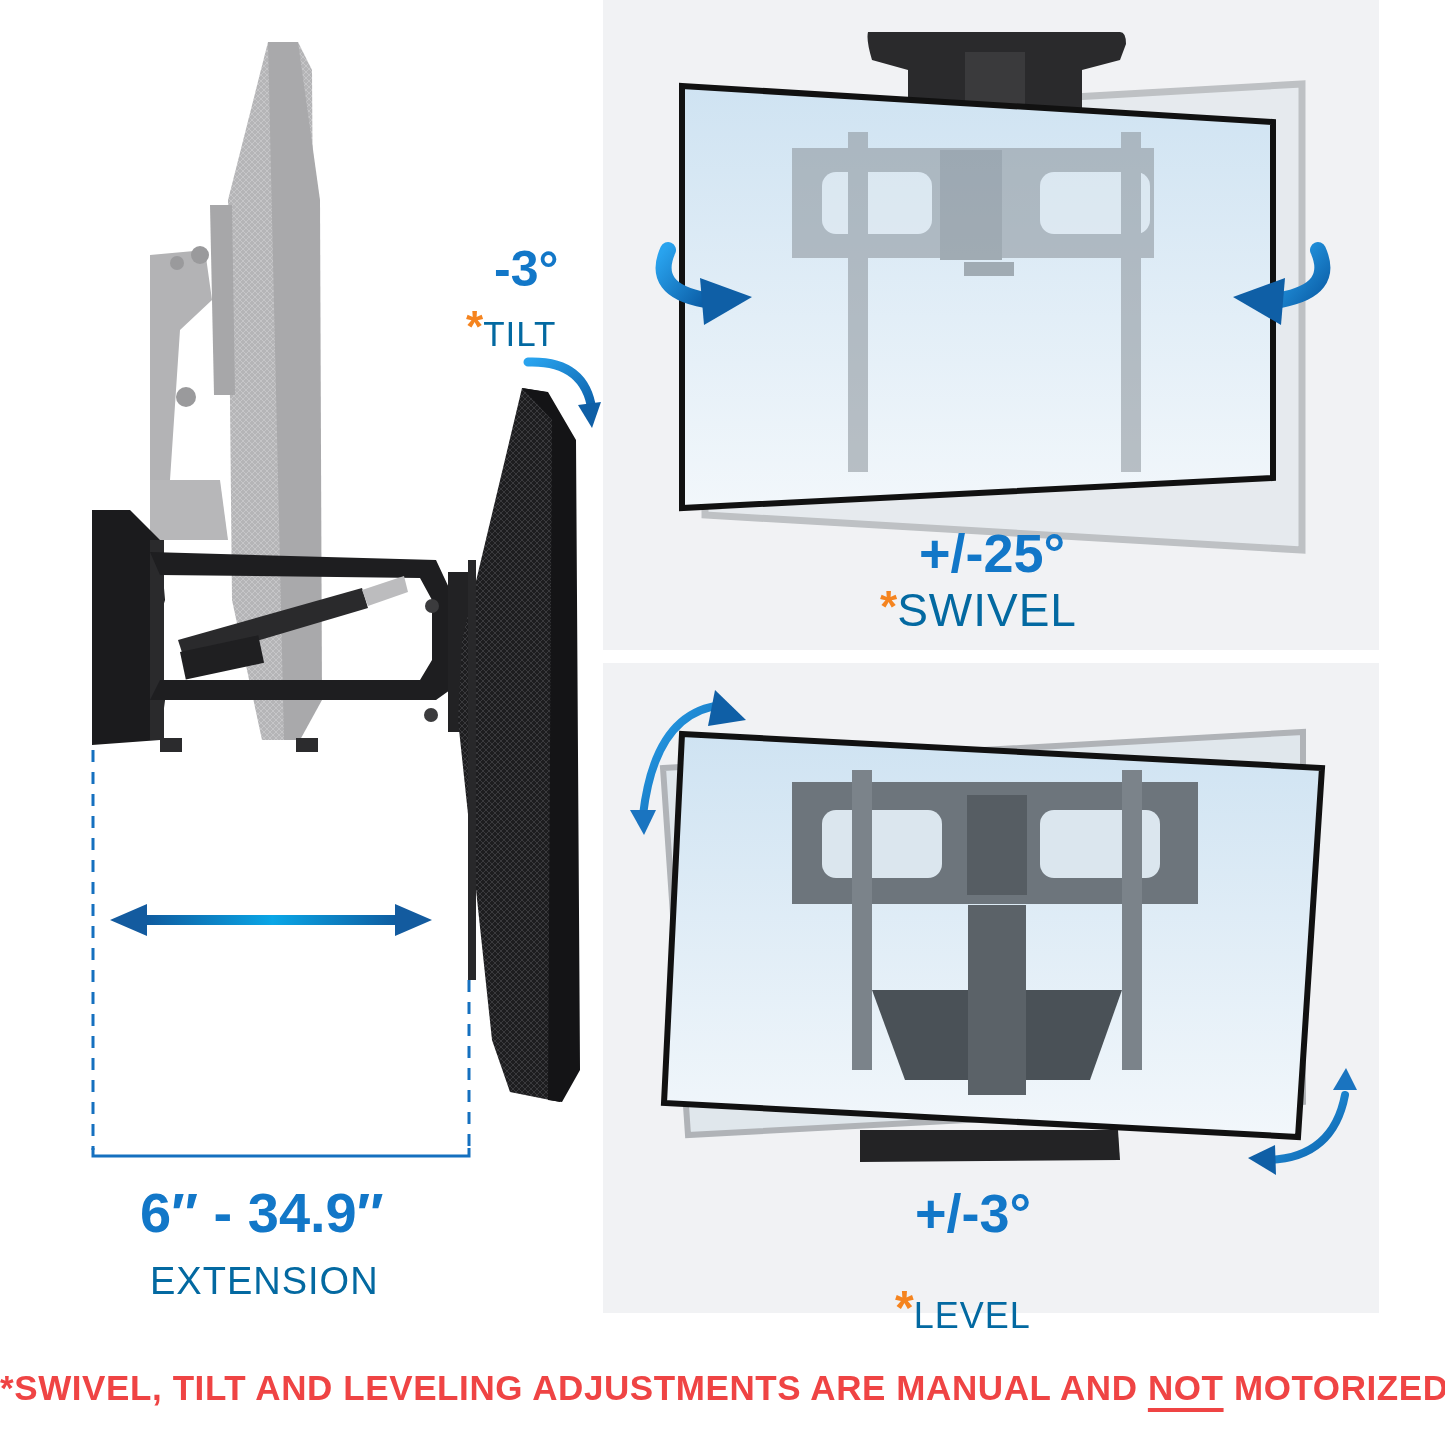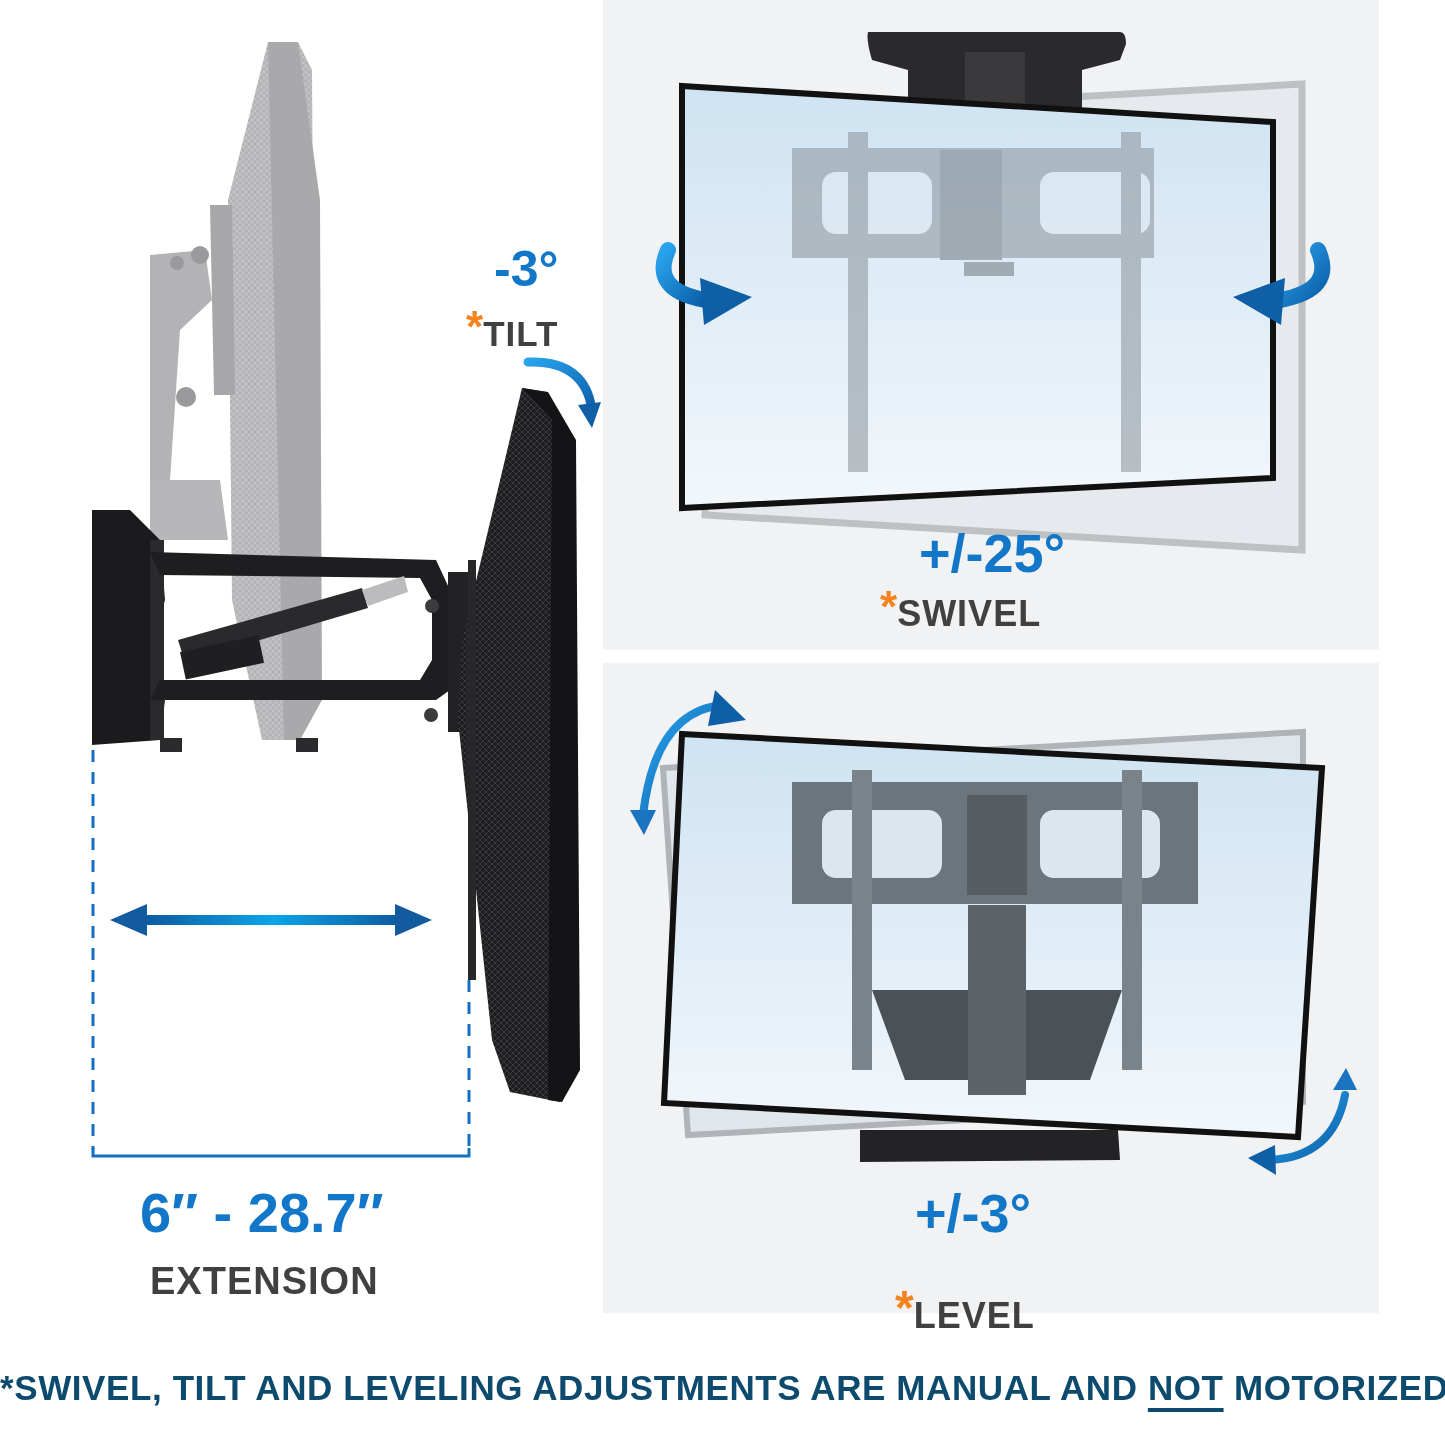--- a/index.html
+++ b/index.html
@@ -1,22 +1,22 @@
 <!DOCTYPE html>
 <html><head>
 <meta charset="utf-8">
 <style>
   html,body{margin:0;padding:0;background:#ffffff;}
   body{width:1445px;height:1445px;position:relative;overflow:hidden;font-family:"Liberation Sans","DejaVu Sans",sans-serif;}
   .abs{position:absolute;}
   .panel{position:absolute;background:#f1f2f4;}
   .deg{position:absolute;color:#1277c8;font-weight:700;font-family:"Liberation Sans",sans-serif;letter-spacing:0px;white-space:nowrap;}
-  .lbl{position:absolute;color:#404040;font-weight:700;font-family:"Liberation Sans",sans-serif;white-space:nowrap;letter-spacing:1px;}
+  .lbl{position:absolute;color:#0369a1;font-weight:400;font-family:"Liberation Sans",sans-serif;white-space:nowrap;letter-spacing:1px;}
   .star{color:#f5841f;font-weight:700;}
-  .footer{position:absolute;left:0;top:1368px;width:1445px;text-align:center;color:#0c4a6e;font-weight:700;font-size:35px;font-family:"Liberation Sans",sans-serif;letter-spacing:0.6px;white-space:nowrap;}
+  .footer{position:absolute;left:0;top:1368px;width:1445px;text-align:center;color:#ef4444;font-weight:700;font-size:35px;font-family:"Liberation Sans",sans-serif;letter-spacing:0.6px;white-space:nowrap;}
   .footer .ul{text-decoration:underline;text-decoration-thickness:4px;text-underline-offset:8px;}
   svg{position:absolute;overflow:visible;}
 </style>
 </head>
 <body>
 
 <div class="panel" style="left:603px;top:0;width:776px;height:650px;"></div>
 <div class="panel" style="left:603px;top:663px;width:776px;height:650px;"></div>
 
 <svg width="1445" height="1445" style="left:0;top:0;">
@@ -154,31 +154,31 @@
 <div>
   <div class="deg" style="left:494px;top:240px;font-size:50px;">-3°</div>
   <div class="abs" style="left:466px;top:302px;font-size:38px;">
     <span class="star" style="font-size:44px;vertical-align:4px;">*</span><span class="lbl" style="position:static;font-size:35px;">TILT</span>
   </div>
 </div>
 
 <div>
   <div class="deg" style="left:895px;top:522px;font-size:54px;margin-left:24px;">+/-25°</div>
   <div class="abs" style="left:880px;top:582px;">
-    <span class="star" style="font-size:44px;vertical-align:4px;">*</span><span class="lbl" style="position:static;font-size:36px;margin-top:16px;">SWIVEL</span>
+    <span class="star" style="font-size:44px;vertical-align:4px;">*</span><span class="lbl" style="position:static;font-size:46px;margin-top:16px;">SWIVEL</span>
   </div>
 </div>
 
 <div>
   <div class="deg" style="left:915px;top:1182px;font-size:54px;">+/-3°</div>
   <div class="abs" style="left:895px;top:1240px;margin-top:40px;">
     <span class="star" style="font-size:48px;vertical-align:4px;">*</span><span class="lbl" style="position:static;font-size:36px;">LEVEL</span>
   </div>
 </div>
 
 <div>
-  <div class="deg" style="left:140px;top:1180px;font-size:56px;">6″ - 28.7″</div>
+  <div class="deg" style="left:140px;top:1180px;font-size:56px;">6″ - 34.9″</div>
   <div class="lbl" style="left:150px;top:1244px;font-size:38px;margin-top:16px;">EXTENSION</div>
 </div>
 
 <div class="footer">
   <span>*SWIVEL, TILT AND LEVELING ADJUSTMENTS ARE MANUAL AND </span><span class="ul">NOT</span><span> MOTORIZED</span>
 </div>
 
 </body></html>

